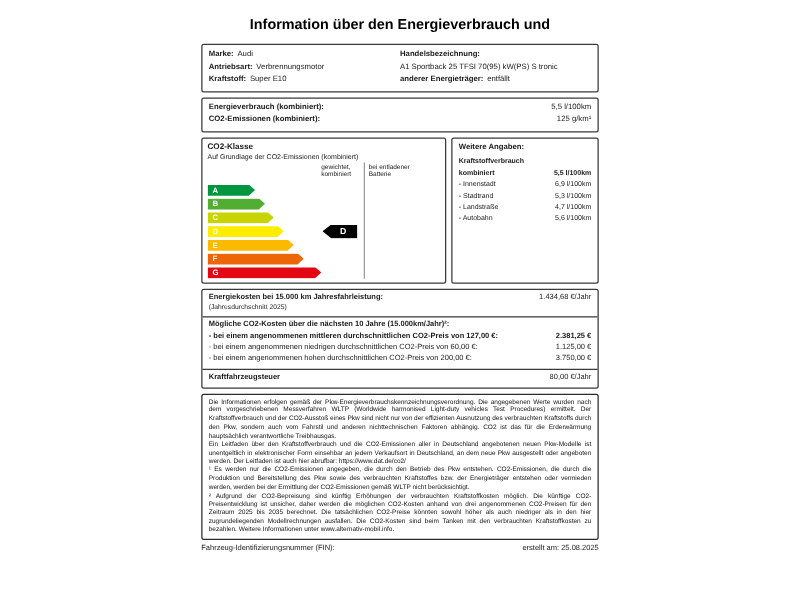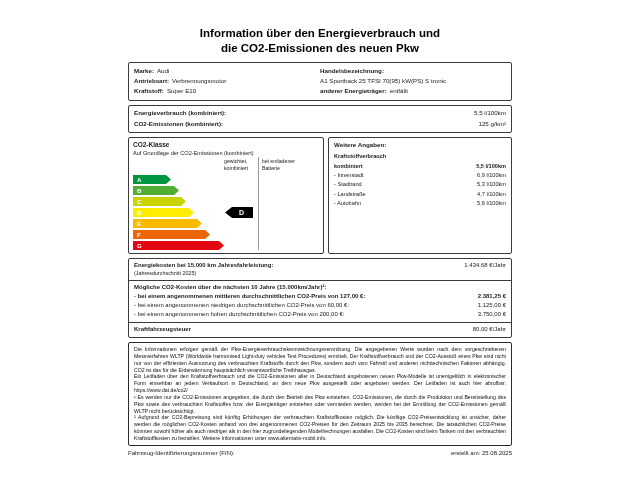--- a/index.html
+++ b/index.html
@@ -1,18 +1,18 @@
 <!DOCTYPE html>
 <html><head>
 <meta charset="utf-8">
 <style>
   * { margin:0; padding:0; box-sizing:border-box; }
   html,body { width:640px; height:480px; overflow:hidden; background:#ffffff;
               font-family:"Liberation Sans", sans-serif; color:#1a1a1a; }
-  .doc { width:384px; margin:17px auto; padding-top:9px; }
+  .doc { width:318px; margin:4px auto; padding-top:9px; }
 
   .title { text-align:center; font-weight:bold; font-size:11.5px; line-height:14.5px; color:#000; margin-bottom:7px; }
 
   .box { border:1px solid #3a3a3a; border-radius:2px; background:#fff; margin-bottom:4px; }
 
   
   .info-box { display:flex; padding:3px 5px 4px 5px; font-size:6.2px; line-height:10px; }
   .info-box .col { width:50%; }
   .b { font-weight:bold; }
   .lbl { font-weight:bold; margin-right:3px; }
@@ -66,21 +66,20 @@
 
   .footer { display:flex; justify-content:space-between; font-size:6px; margin-top:4px; }
 </style>
 </head>
 <body>
 
 <div class="doc">
 
   <div class="title">
     <div>Information über den Energieverbrauch und</div>
-    <div>die CO2-Emissionen des neuen Pkw</div>
   </div>
 
   <div class="box info-box">
     <div class="col">
       <div><span class="lbl">Marke:</span><span>Audi</span></div>
       <div><span class="lbl">Antriebsart:</span><span>Verbrennungsmotor</span></div>
       <div><span class="lbl">Kraftstoff:</span><span>Super E10</span></div>
     </div>
     <div class="col">
       <div><span class="b">Handelsbezeichnung:</span></div>

